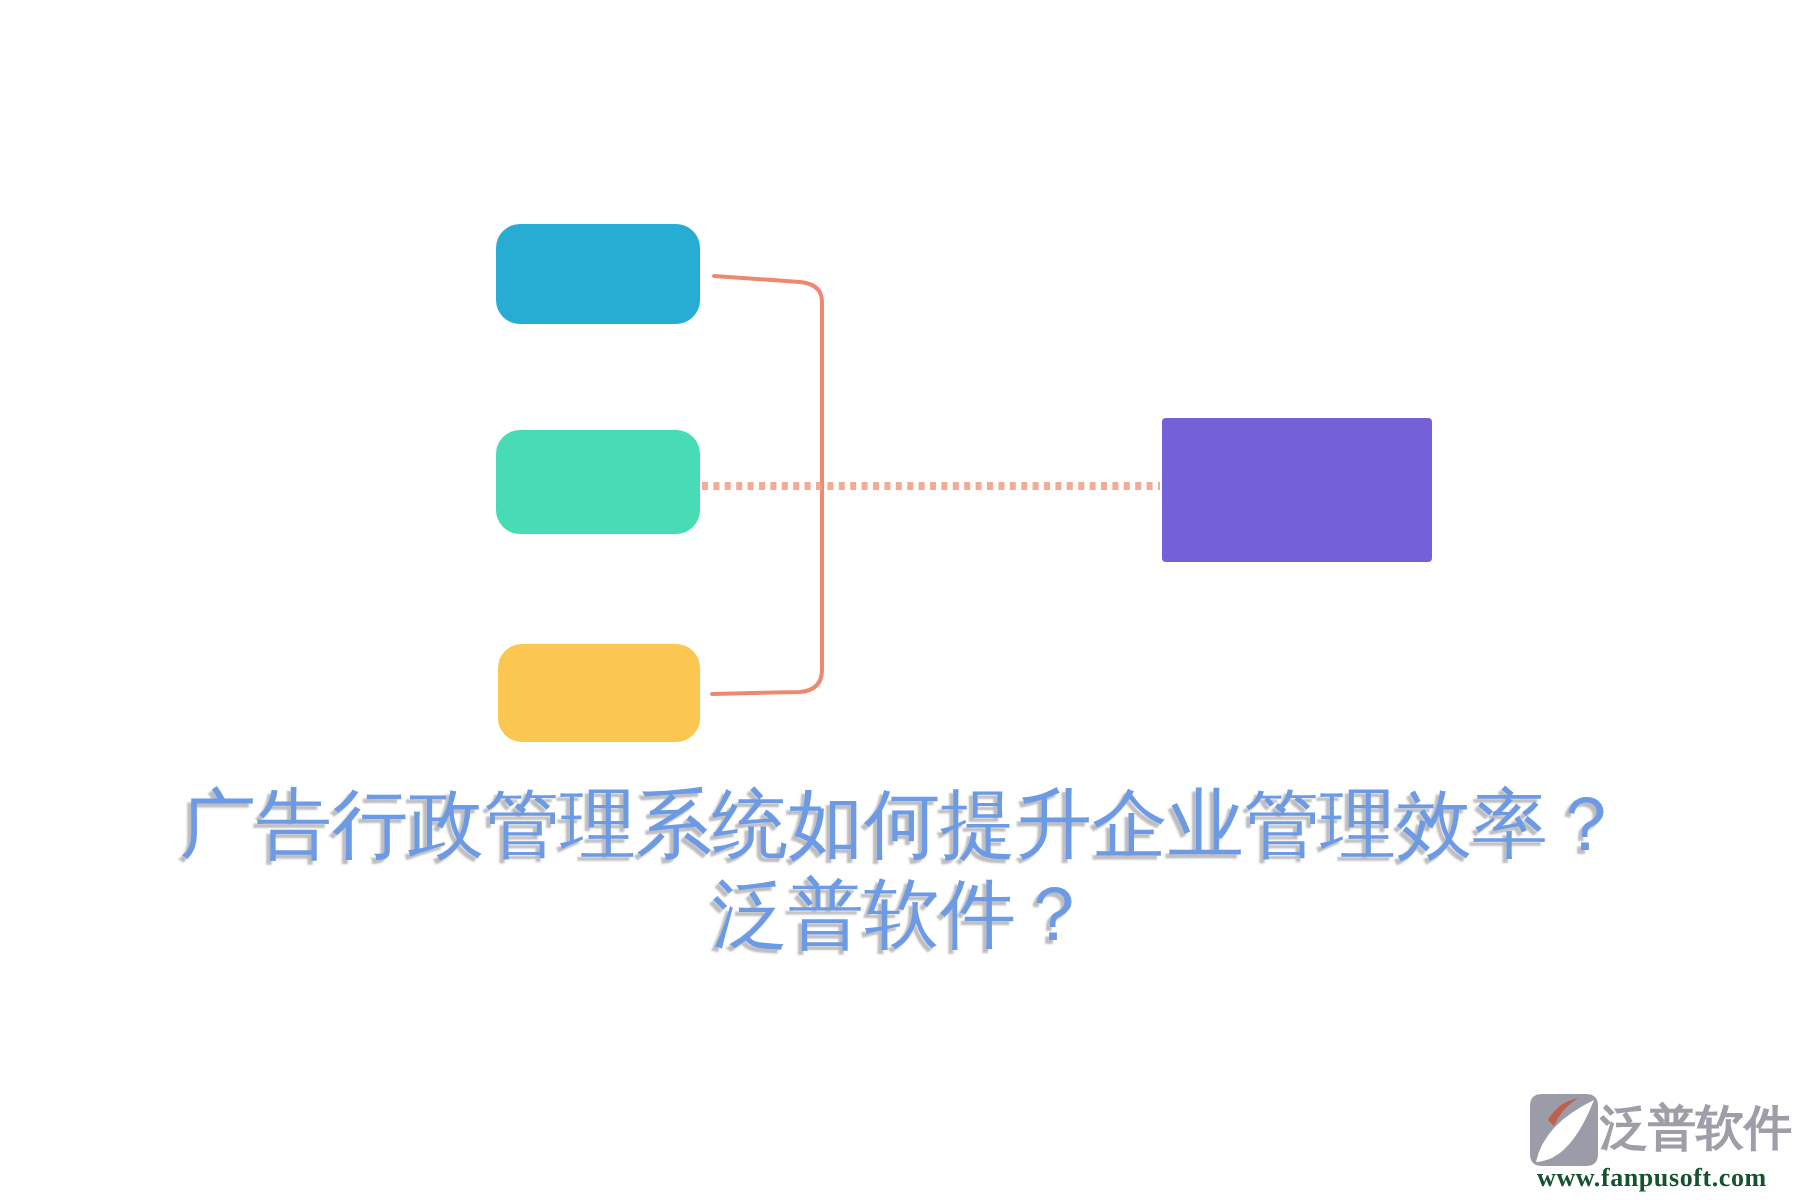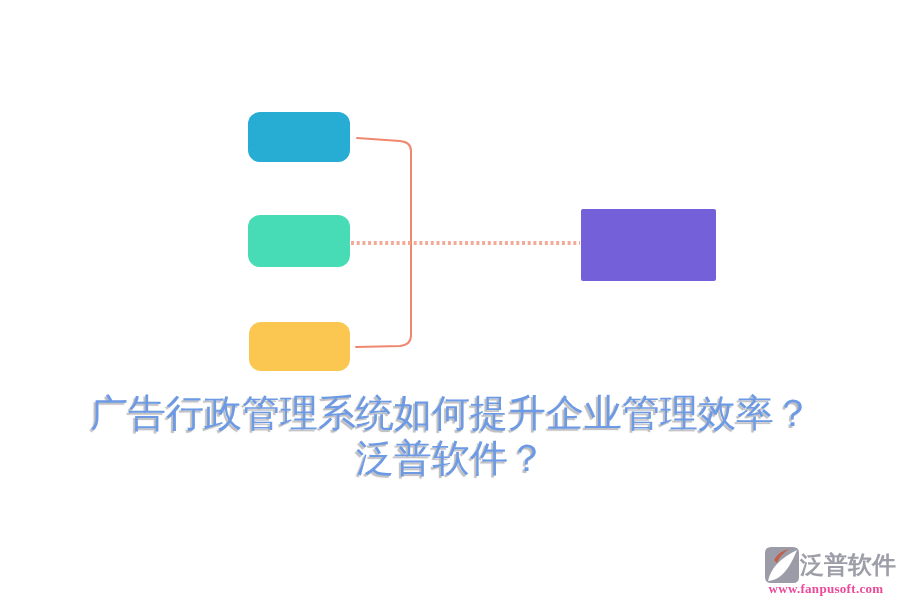--- a/index.html
+++ b/index.html
@@ -85,21 +85,21 @@
     color: #9e9ea9;
     font-size: 24px;
     font-weight: 700;
     letter-spacing: 0px;
     line-height: 30px;
     white-space: nowrap;
     font-family: "Liberation Sans", sans-serif;
   }
   .wm-url {
     margin-top: -3px;
-    color: #ec4899;
+    color: #14532d;
     font-size: 13px;
     font-weight: 700;
     letter-spacing: 0.3px;
     text-align: center;
     white-space: nowrap;
     font-family: "Liberation Serif", serif;
   }
 </style>
 </head>
 <body>

